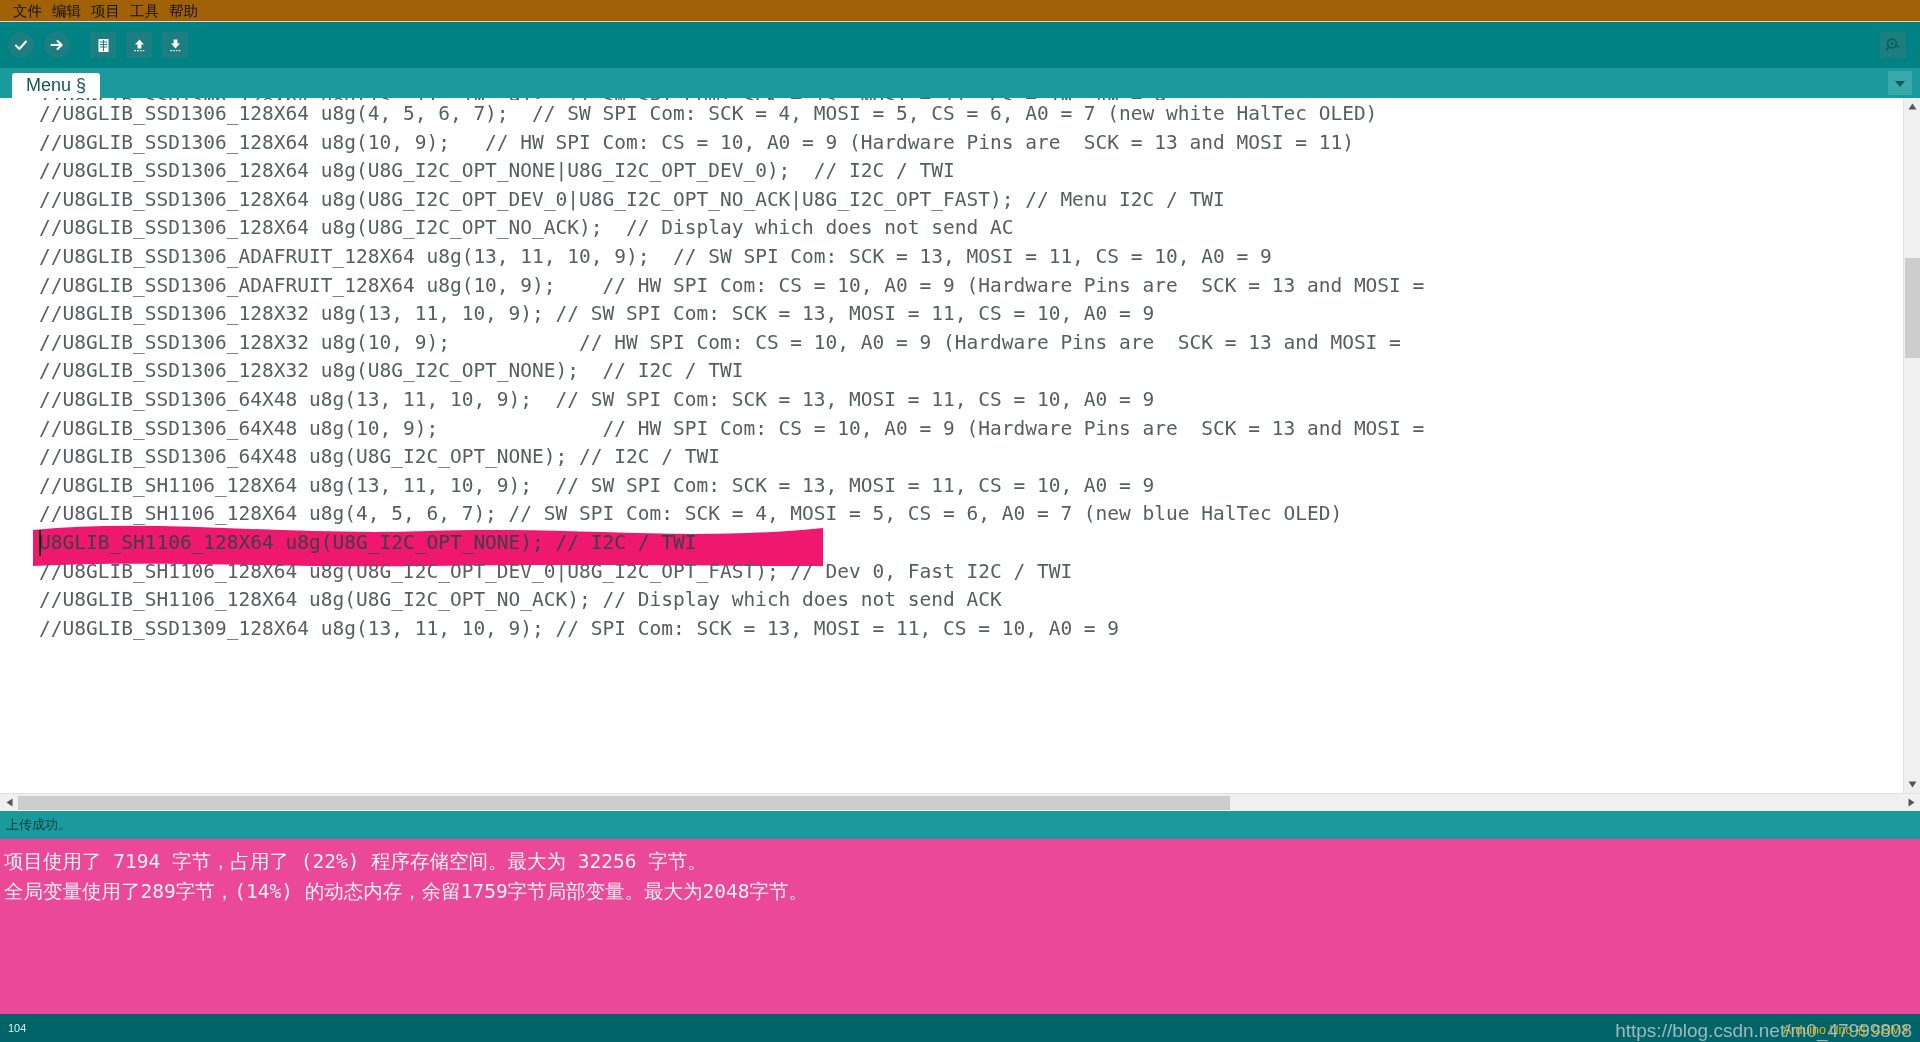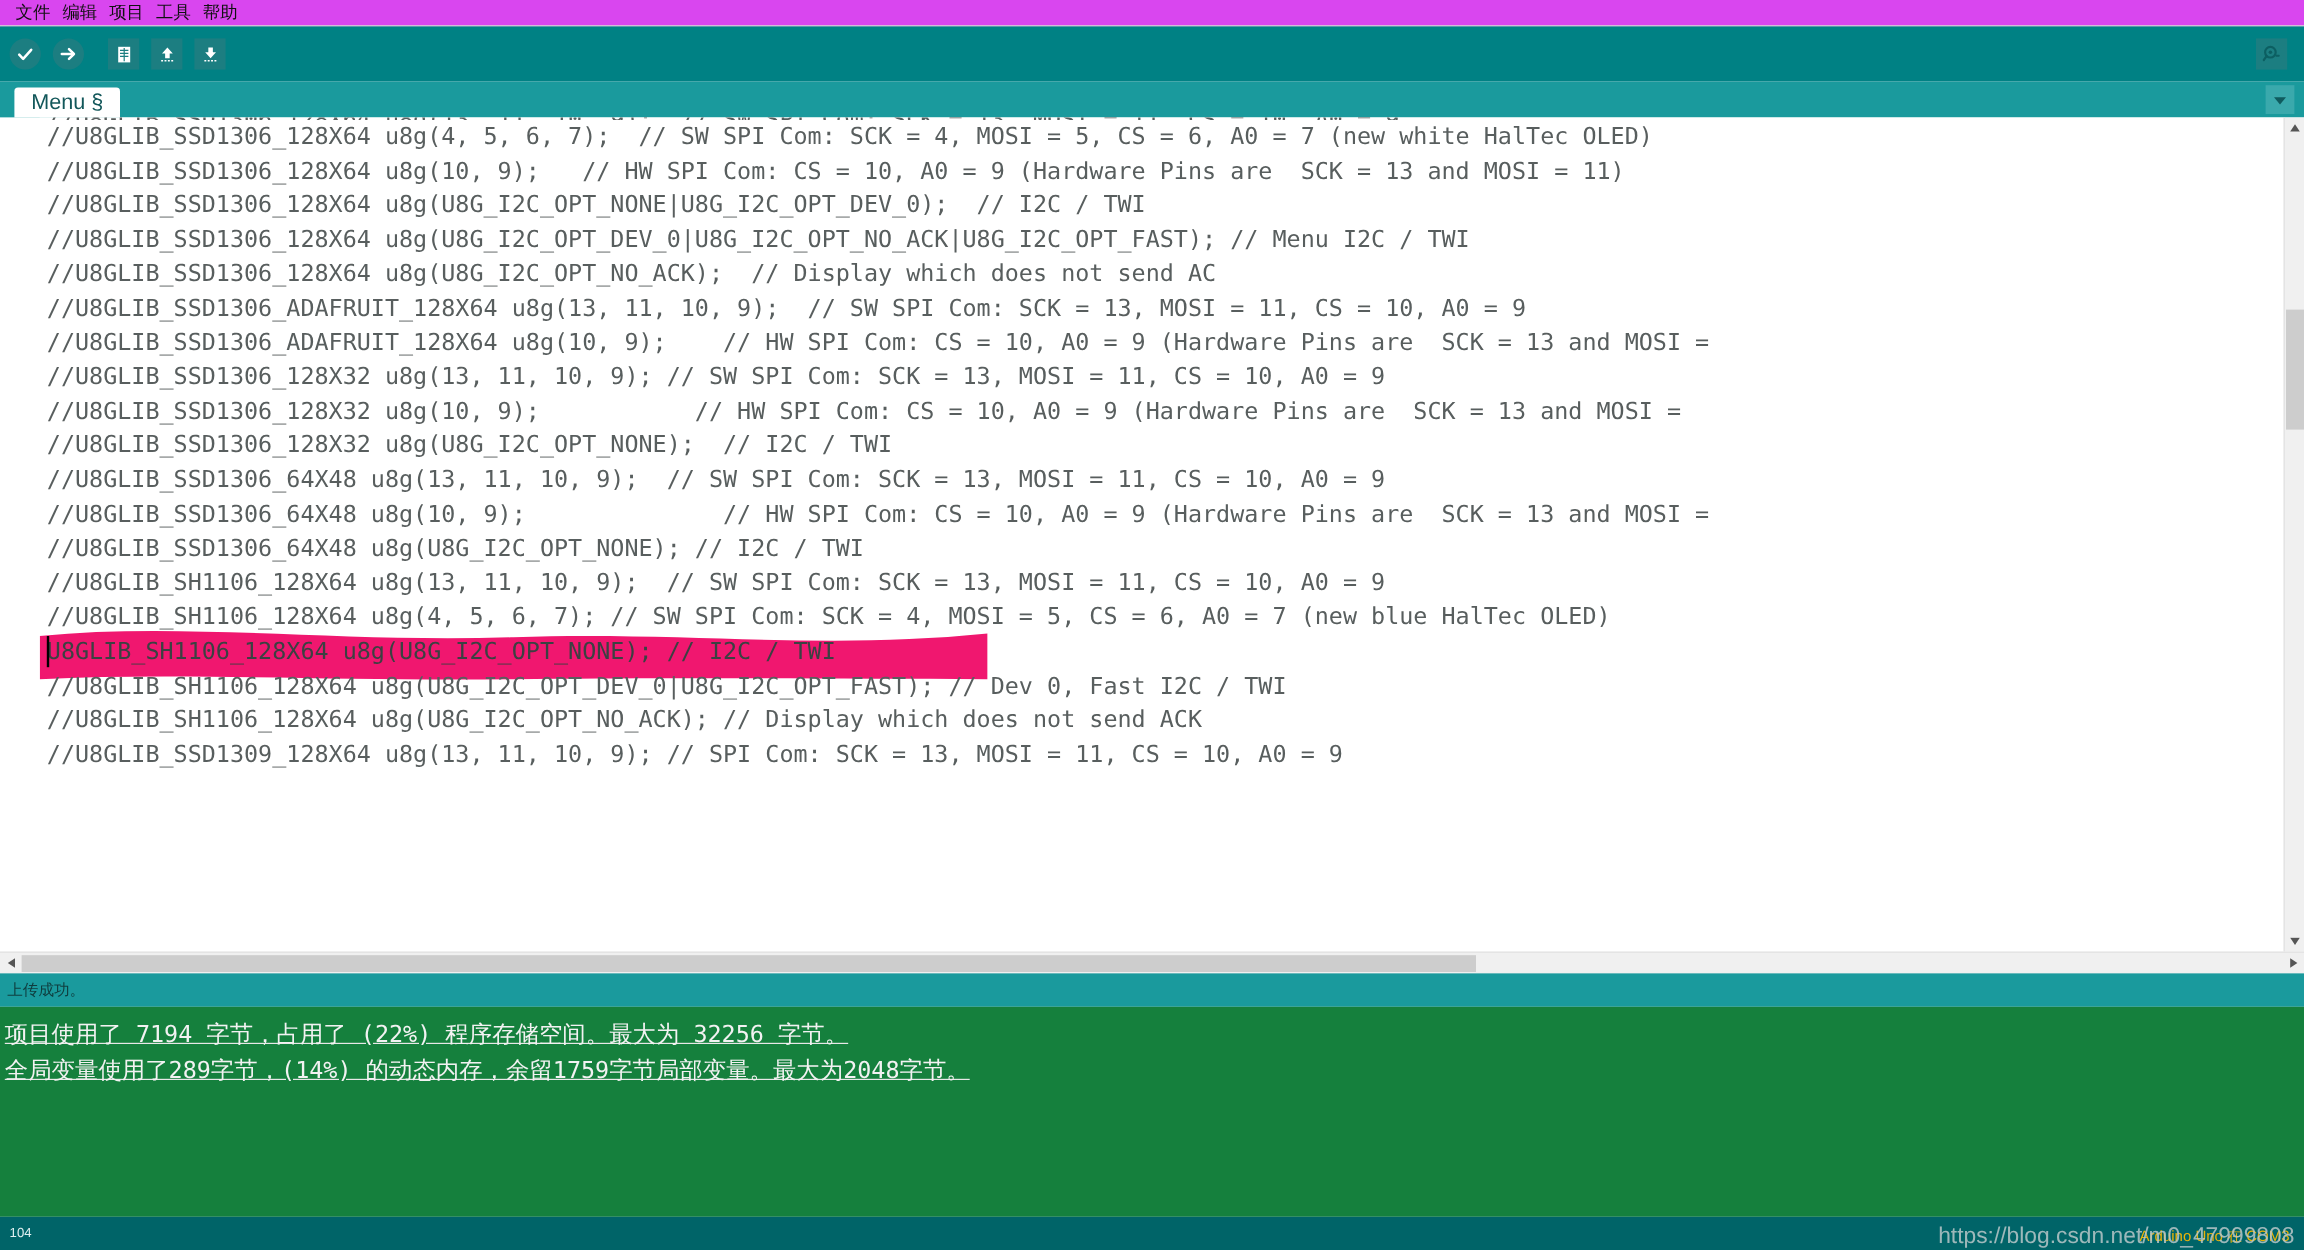--- a/index.html
+++ b/index.html
@@ -54,21 +54,21 @@
     width: 56px; height: 31px;
     display: flex; align-items: center; justify-content: center;
     background: transparent;
   }
   .win-btn svg { display: block; }
 
   
   .menubar {
     height: 22px;
     flex: 0 0 22px;
-    background: #d946ef;
+    background: #a16207;
     display: flex;
     align-items: center;
     padding-left: 8px;
     gap: 0px;
     border-bottom: 1px solid #d6d6d6;
   }
   .menu-item {
     font-size: 14.5px;
     color: #111111;
     padding: 0 5px;
@@ -240,25 +240,24 @@
     font-size: 13px;
     display: flex; align-items: center;
     padding-left: 6px;
     text-align: center;
   }
 
   
   .console {
     flex: 0 0 175px;
     height: 175px;
-    background: #15803d;
+    background: #ec4899;
     color: #e8e8e8;
     padding: 8px 6px 0 4px;
     overflow: hidden;
-    text-decoration: underline;
   }
   .console-line {
     font-family: "DejaVu Sans Mono", "Liberation Mono", monospace;
     font-size: 19.5px;
     line-height: 30px;
     white-space: pre;
     color: #f2f2f2;
   }
 
   

